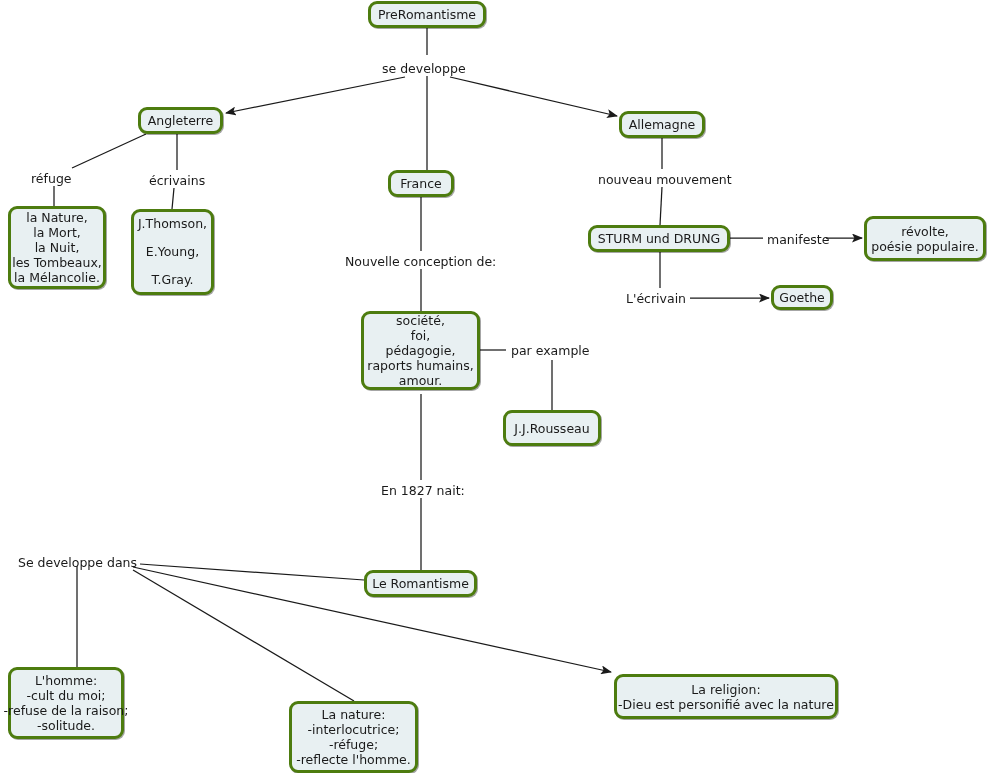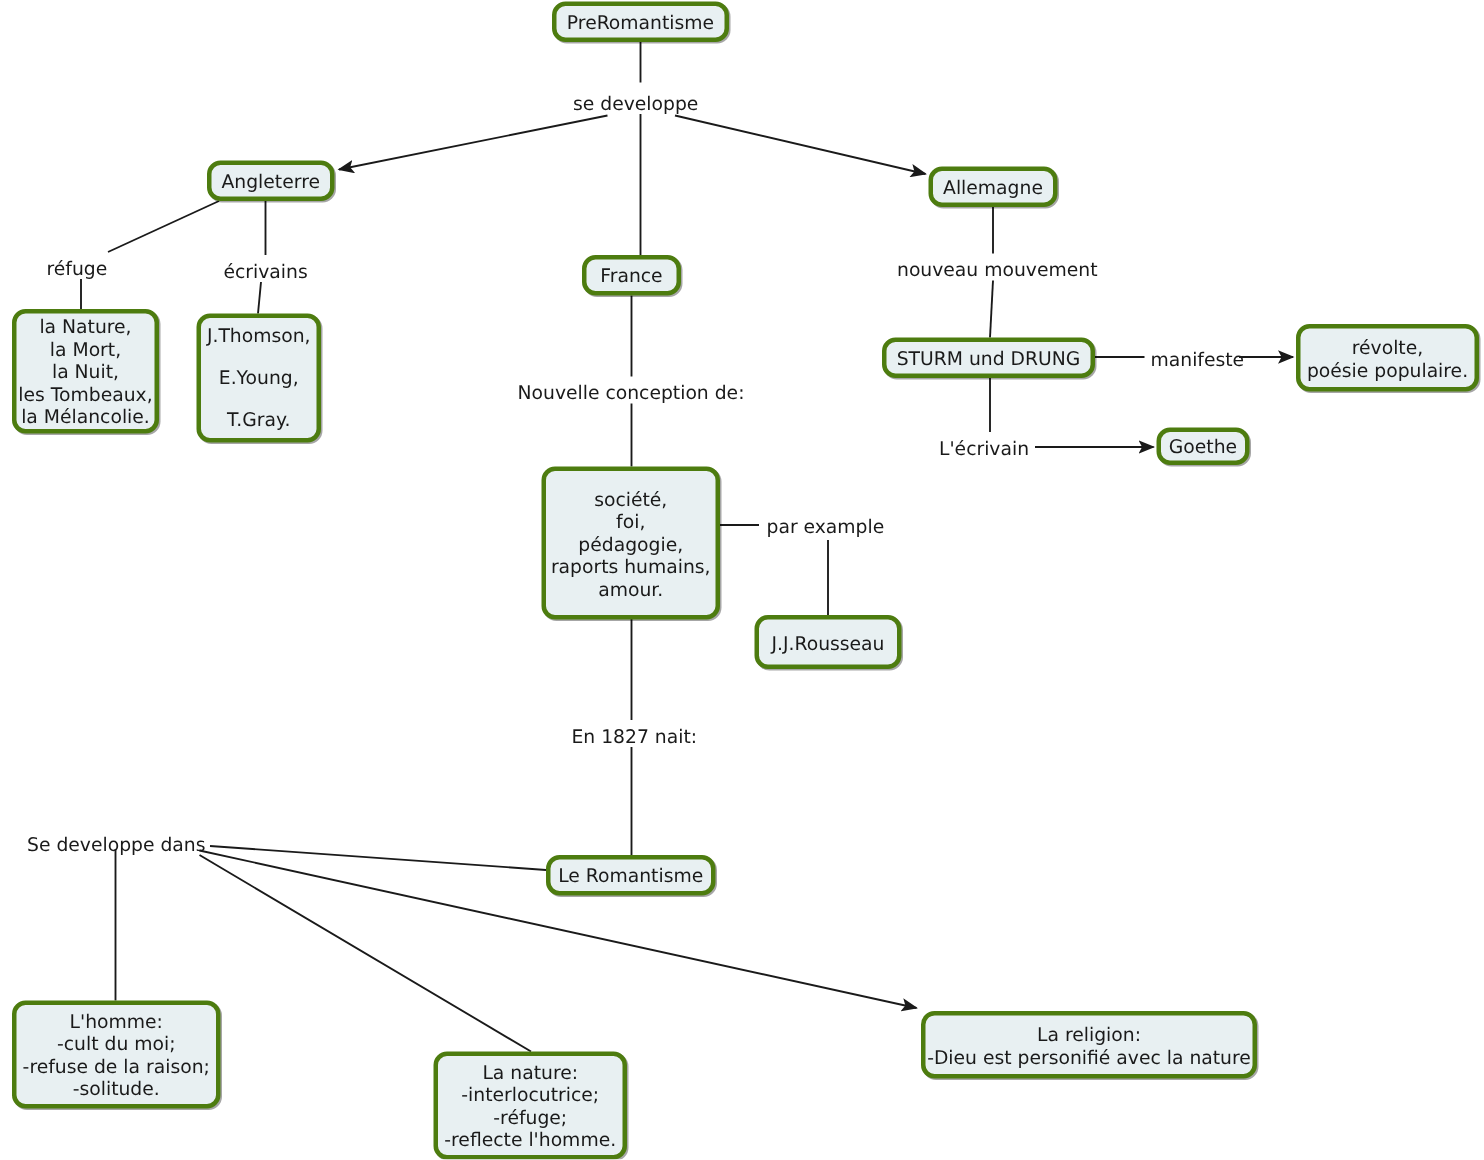--- a/index.html
+++ b/index.html
@@ -143,37 +143,37 @@
 
   <div class="node" style="left:864px; top:216px; width:122px; height:45px;text-align:center;">
     <span>révolte,
 poésie populaire.</span>
   </div>
 
   <div class="node" style="left:771px; top:285px; width:62px; height:25px;">
     <span>Goethe</span>
   </div>
 
-  <div class="node" style="left:361px; top:311px; width:119px; height:102px;">
+  <div class="node" style="left:361px; top:311px; width:119px; height:79px;">
     <span>société,
 foi,
 pédagogie,
 raports humains,
 amour.</span>
   </div>
 
   <div class="node" style="left:503px; top:410px; width:98px; height:36px;">
     <span>J.J.Rousseau</span>
   </div>
 
   <div class="node" style="left:364px; top:570px; width:113px; height:27px;">
     <span>Le Romantisme</span>
   </div>
 
-  <div class="node" style="left:8px; top:667px; width:139px; height:72px;">
+  <div class="node" style="left:8px; top:667px; width:116px; height:72px;">
     <span>L'homme:
 -cult du moi;
 -refuse de la raison;
 -solitude.</span>
   </div>
 
   <div class="node" style="left:289px; top:701px; width:129px; height:72px;">
     <span>La nature:
 -interlocutrice;
 -réfuge;

